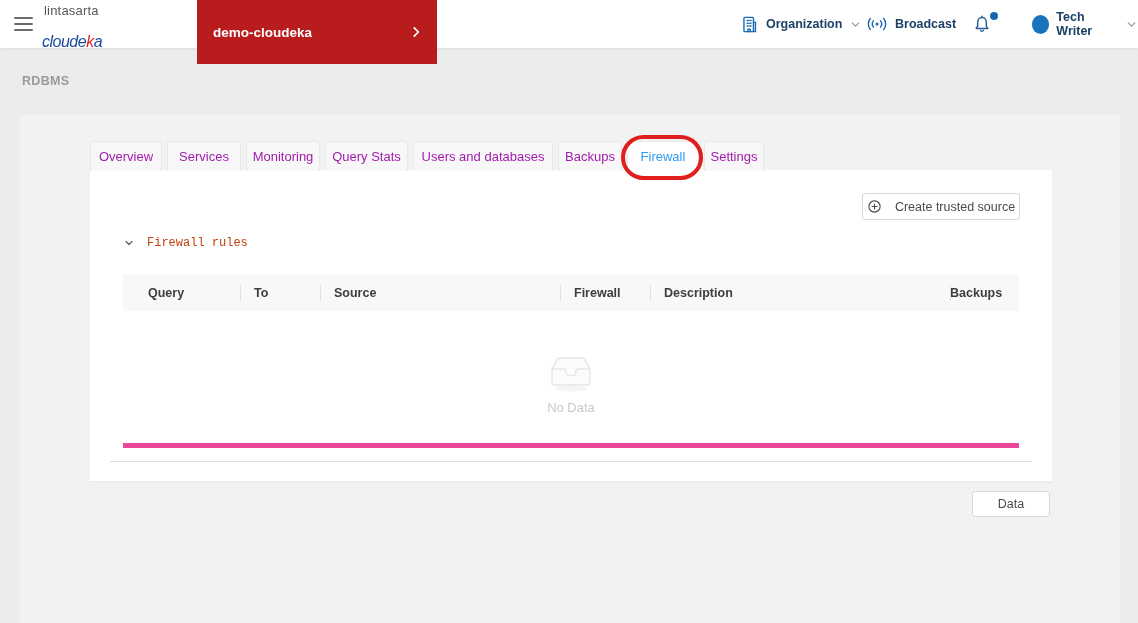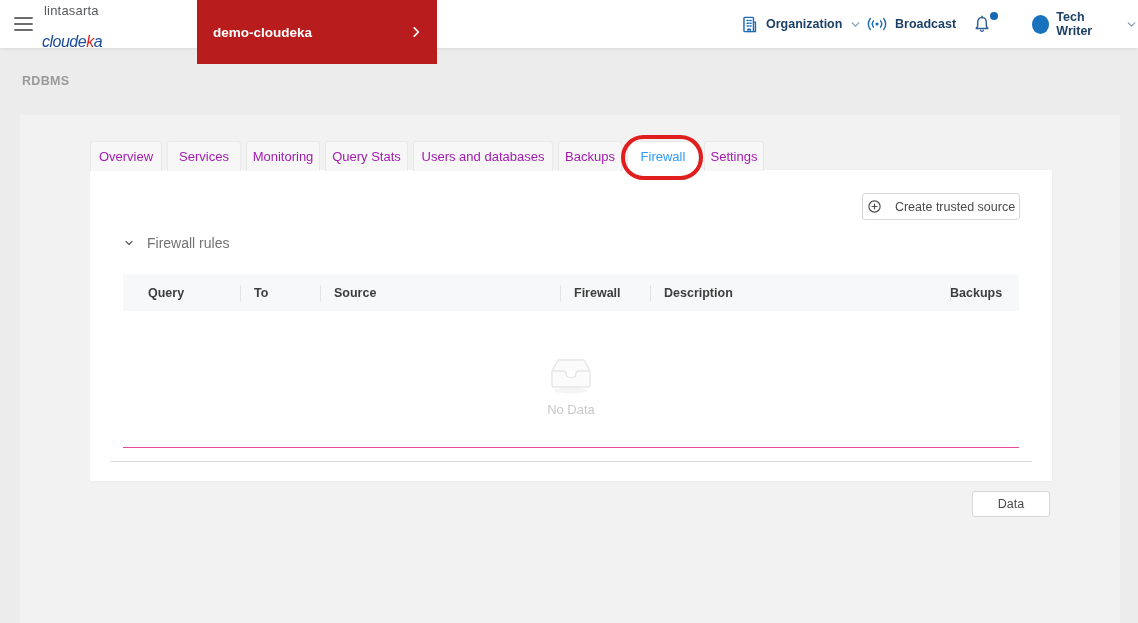--- a/index.html
+++ b/index.html
@@ -85,40 +85,40 @@
     font-size: 12.5px; color: #4a4a4a; cursor: pointer;
     display: flex; align-items: center; justify-content: center; gap: 13px;
     font-family: "Liberation Sans", sans-serif;
   }
   .btn-create { position: absolute; right: 32px; top: 23px; width: 158px; height: 27px; }
 
   .collapse-header {
     position: absolute; left: 33px; top: 63px; height: 20px;
     display: flex; align-items: center; gap: 12px; cursor: pointer;
   }
-  .collapse-title { font-size: 14px; color: #737373; }
+  .collapse-title { font-size: 12px; color: #c2410c; font-family: Liberation Mono, monospace; }
 
   .table { position: absolute; left: 33px; top: 104px; width: 896px; }
   .thead {
     display: flex; height: 37px; align-items: center;
     background: #f7f8f9; font-size: 12.5px; font-weight: bold; color: #3d3d3d;
   }
   .th { position: relative; padding-left: 14px; }
   .th + .th::before {
     content: ""; position: absolute; left: 0; top: 50%; transform: translateY(-50%);
     width: 1px; height: 16px; background: #e3e3e3;
   }
   .th-from { width: 117px; padding-left: 25px; }
   .th-to { width: 80px; }
   .th-source { width: 240px; }
   .th-protocol { width: 90px; }
   .th-description { width: 300px; }
   .th-actions { width: 69px; text-align: right; padding-right: 20px; padding-left: 0; }
   .tbody {
-    height: 137px; border-bottom: 1px solid #ec4899;
+    height: 137px; border-bottom: 5px solid #ec4899;
     display: flex; flex-direction: column; align-items: center; justify-content: center;
   }
   .empty-icon { margin-top: 14px; }
   .empty-text { font-size: 13px; color: #c9c9c9; margin-top: 8px; }
   .panel-divider {
     position: absolute; left: 20px; top: 291px; width: 922px; height: 0;
     border-bottom: 1px solid #dcdcdc;
   }
 
   .btn-back { position: absolute; left: 972px; top: 491px; width: 78px; height: 26px; }

